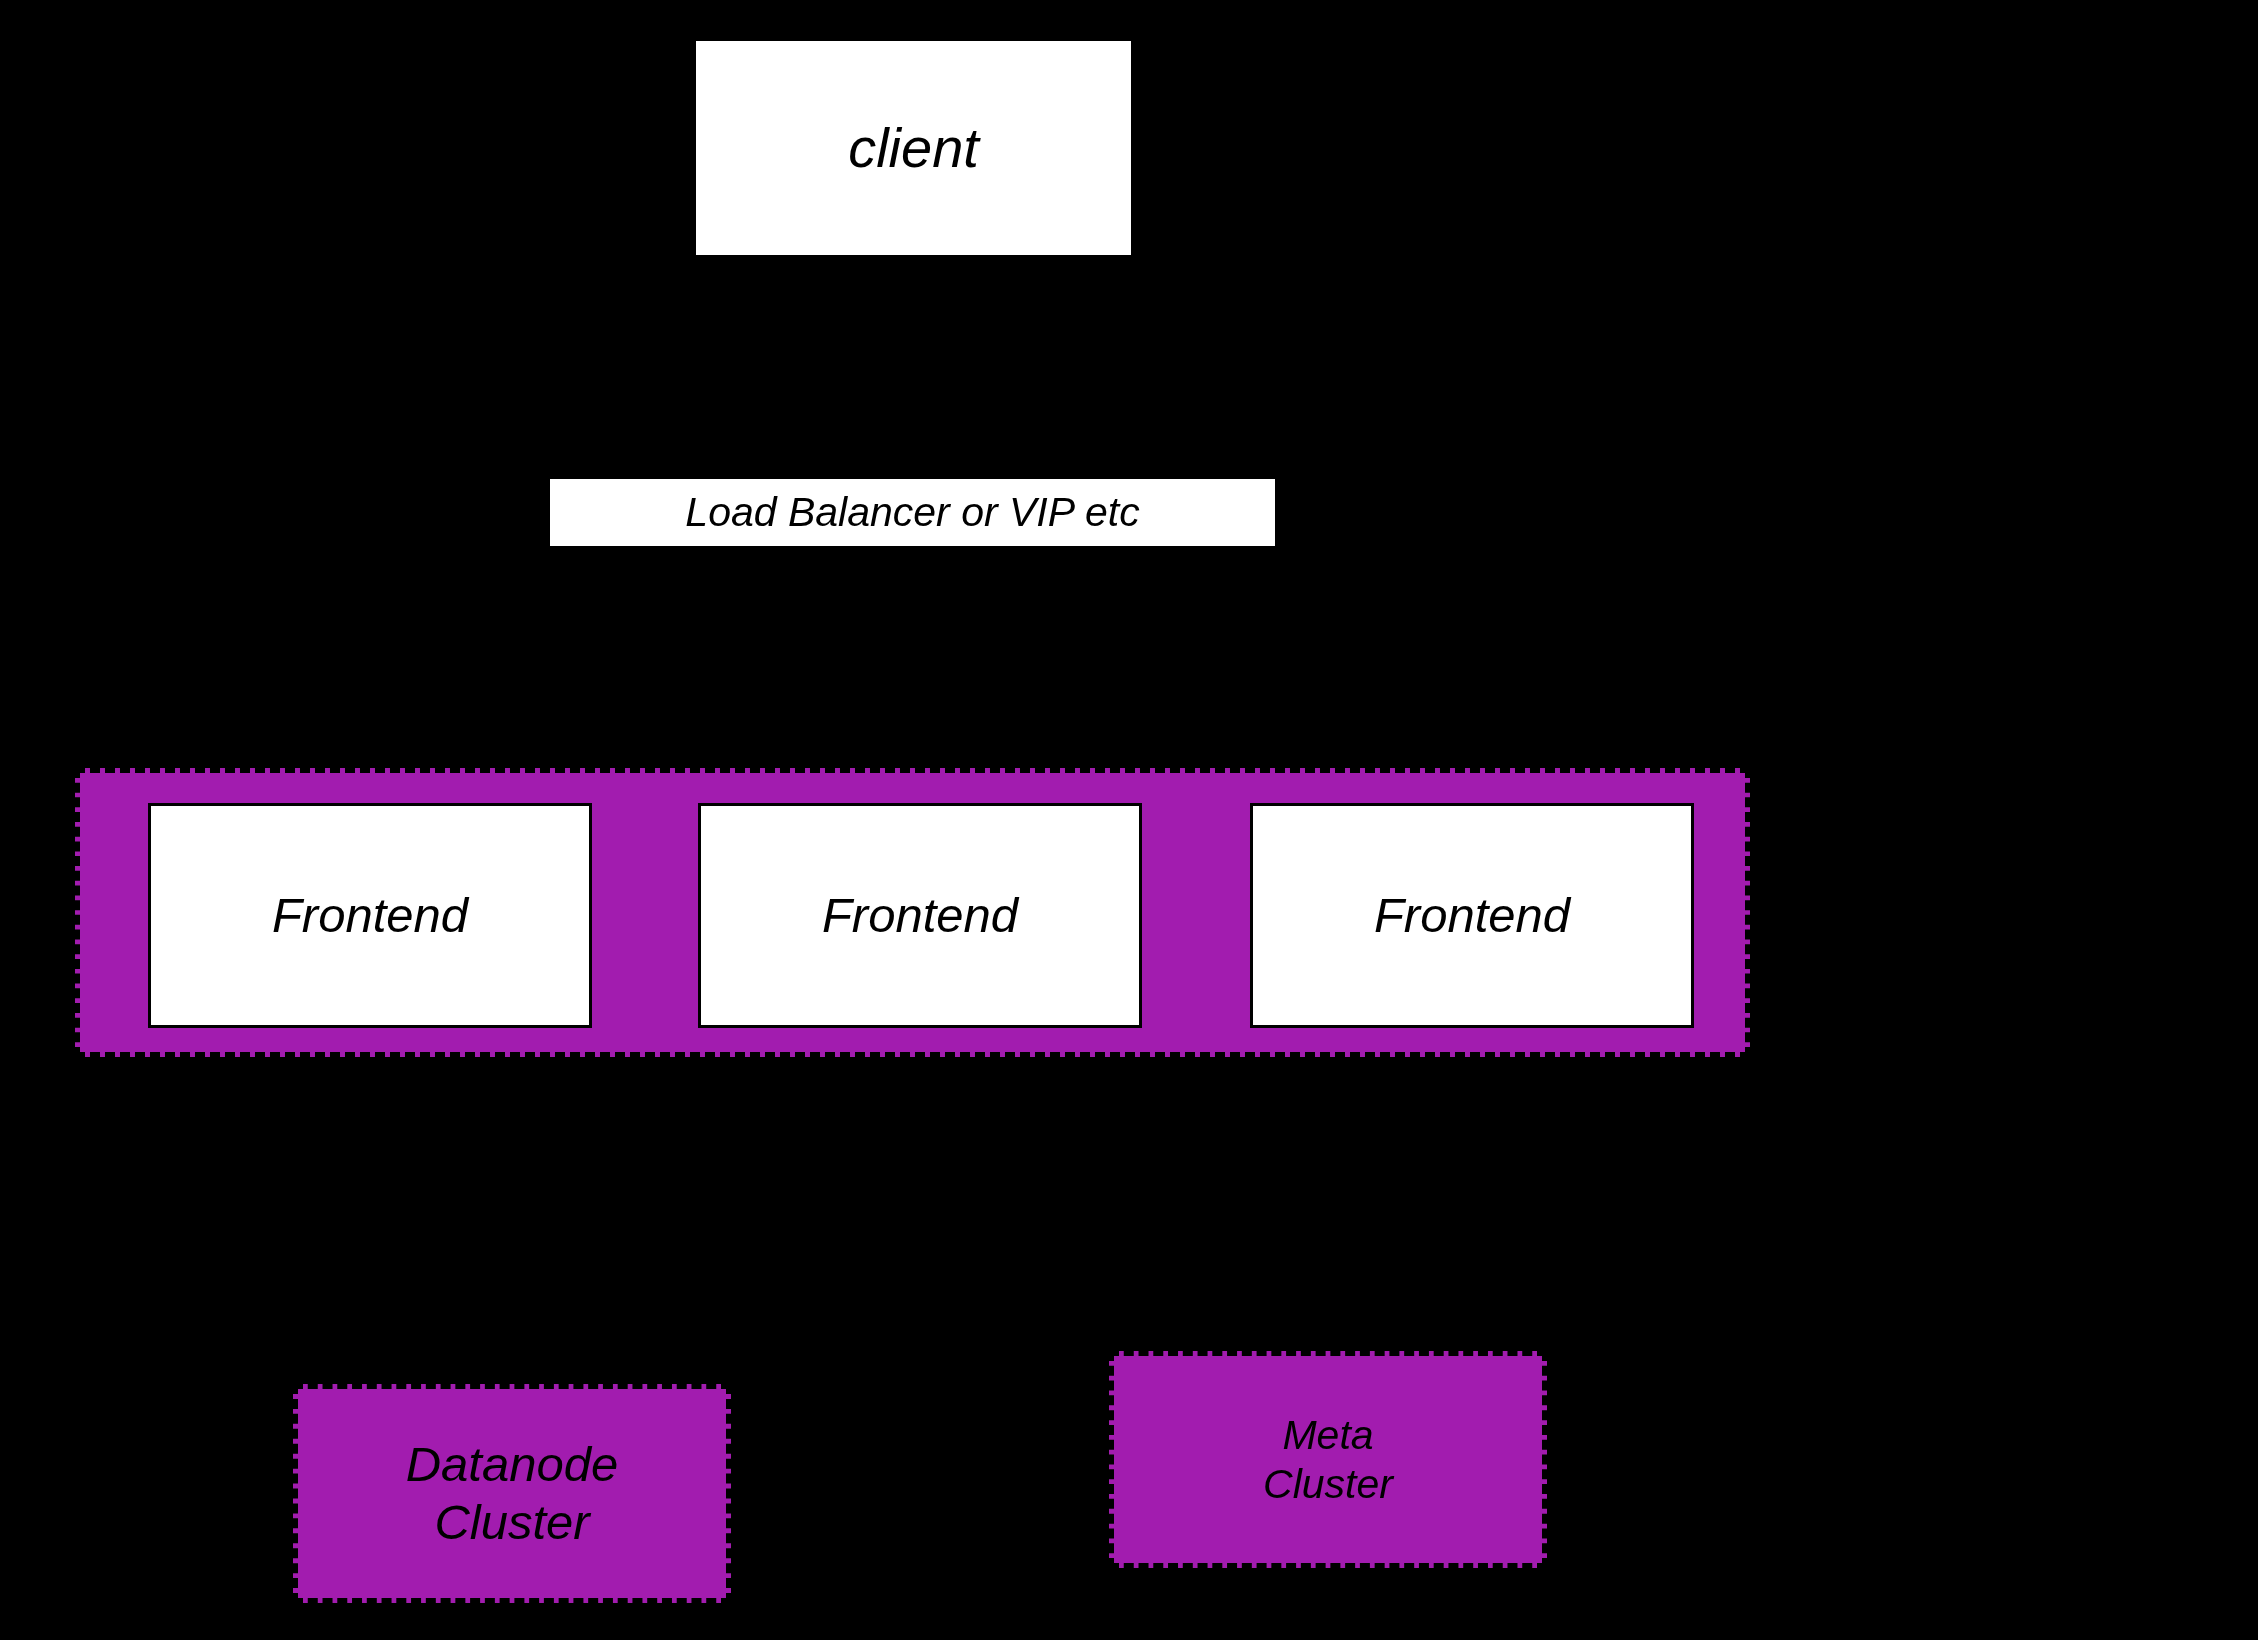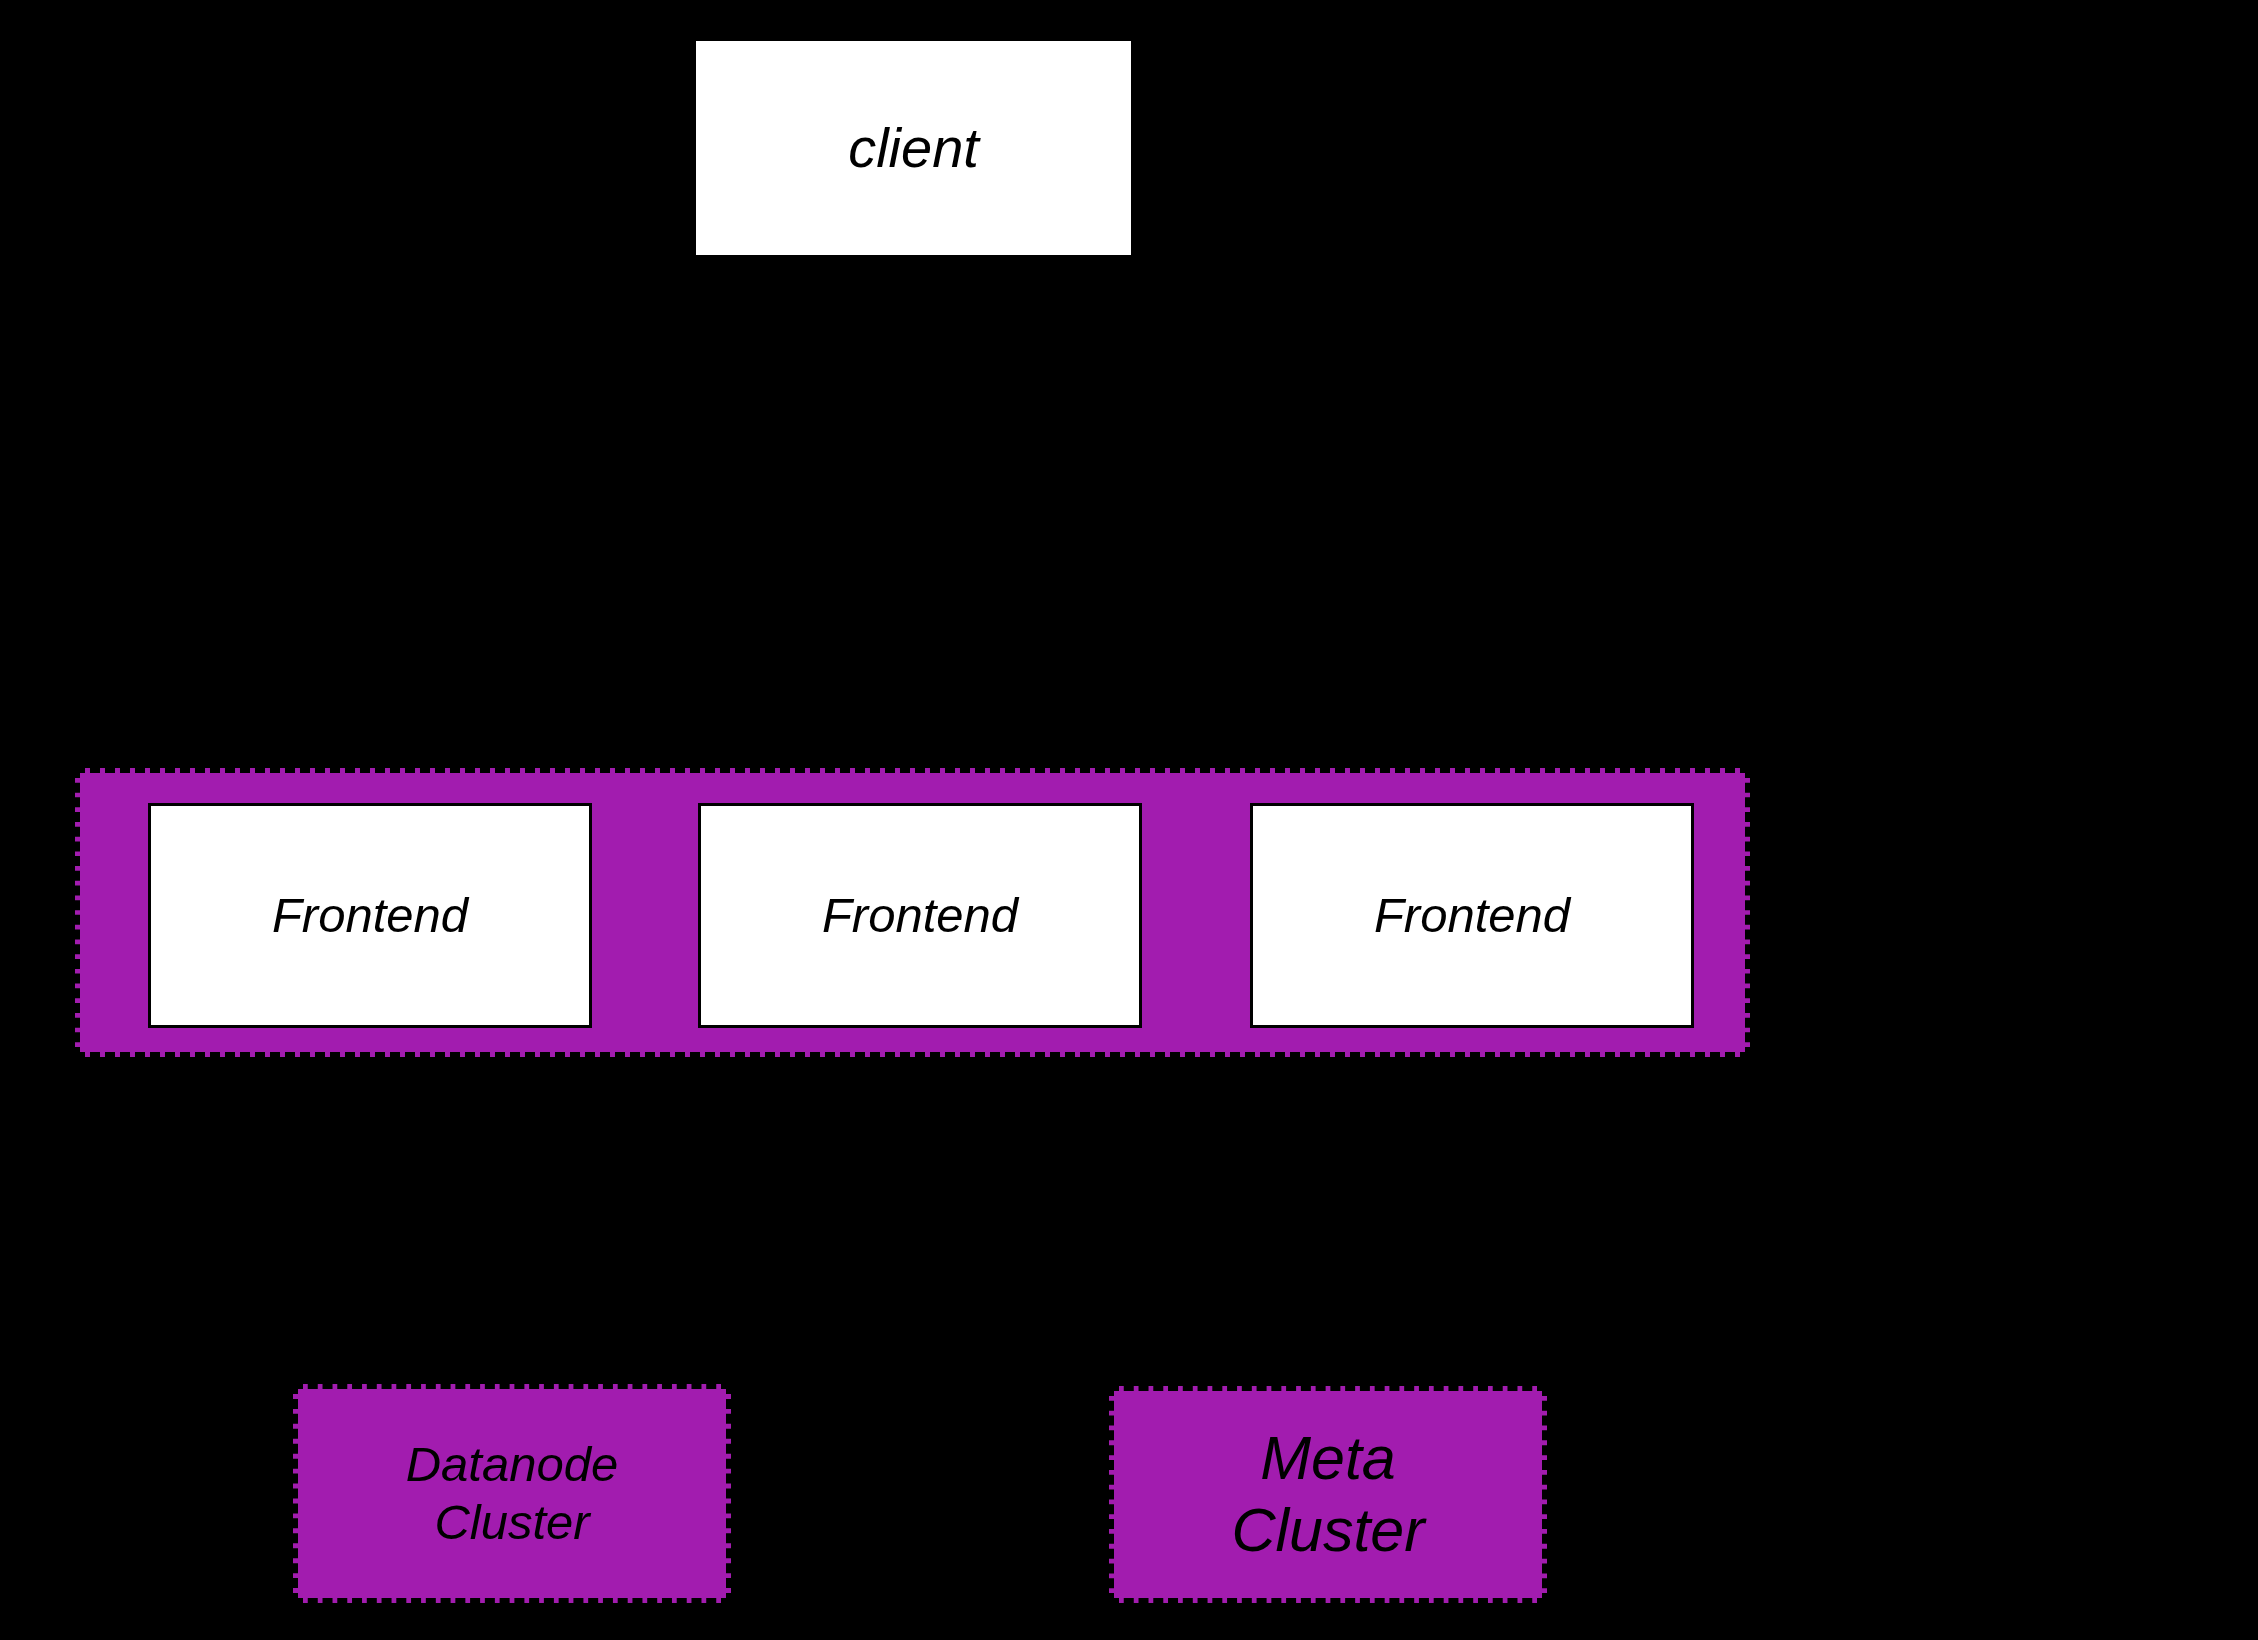--- a/index.html
+++ b/index.html
@@ -77,40 +77,43 @@
   #frontend-node-2 { left: 1250px; }
   #datanode-cluster-node {
     left: 293px;
     top: 1384px;
     width: 438px;
     height: 219px;
     font-size: 49px;
   }
   #meta-cluster-node {
     left: 1109px;
-    top: 1386px;
+    top: 1351px;
     width: 438px;
     height: 217px;
-    font-size: 61px;
+    font-size: 41px;
     justify-content: center;
   }
   .node-label {
     display: block;
     white-space: pre-line;
   }
 </style>
 </head>
 <body>
 
 <div id="canvas">
 
   <div class="node plain" id="client-node">
     <span class="node-label">client</span>
   </div>
 
+  <div class="node plain" id="load-balancer-node">
+    <span class="node-label">Load Balancer or VIP etc</span>
+  </div>
 
   <div class="node dashed" id="frontend-group"></div>
 
   <div class="node solid-thin frontend-node" id="frontend-node-0">
     <span class="node-label">Frontend</span>
   </div>
 
   <div class="node solid-thin frontend-node" id="frontend-node-1">
     <span class="node-label">Frontend</span>
   </div>

